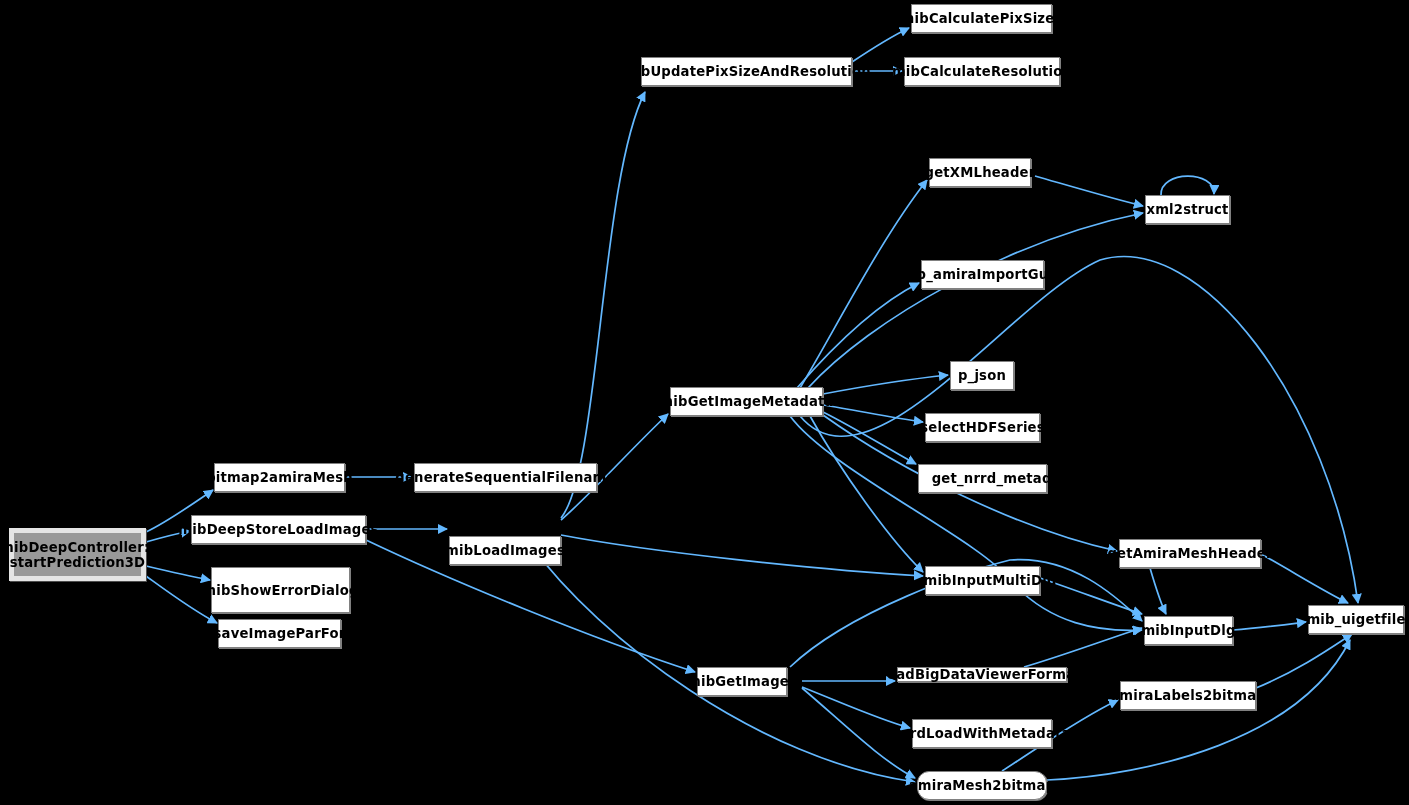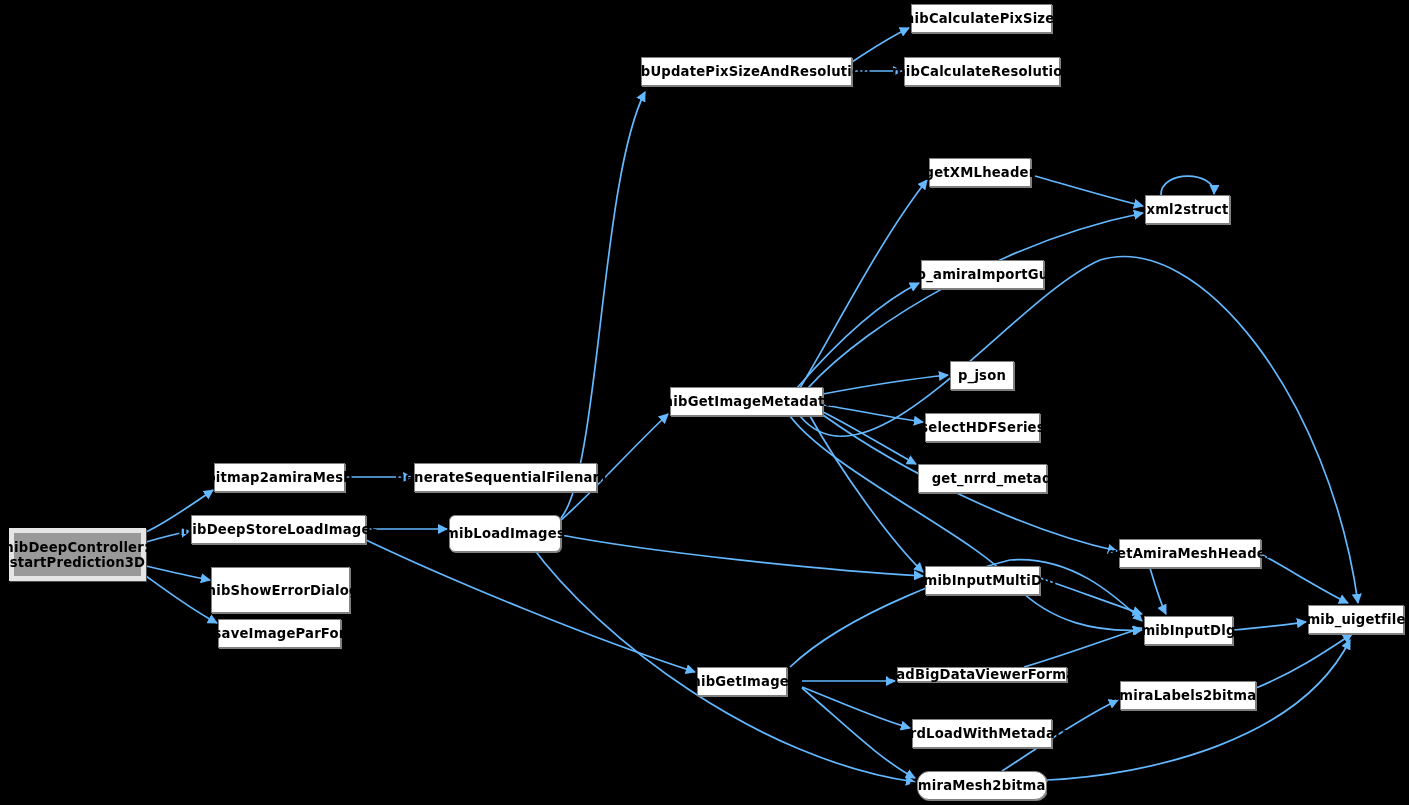--- a/index.html
+++ b/index.html
@@ -64,21 +64,21 @@
       </g>
   </svg>
   <div id="node-layer">
       <div class="node root" style="left: 9px; top: 528px; width: 137px; height: 53px;"><span>mibDeepController::
 startPrediction3D</span></div>
       <div class="node" style="left: 214px; top: 463px; width: 131px; height: 29px;"><span>bitmap2amiraMesh</span></div>
       <div class="node" style="left: 191px; top: 515px; width: 175px; height: 29px;"><span>mibDeepStoreLoadImages</span></div>
       <div class="node" style="left: 211px; top: 567px; width: 139px; height: 46px;"><span>mibShowErrorDialog</span></div>
       <div class="node" style="left: 218px; top: 619px; width: 123px; height: 29px;"><span>saveImageParFor</span></div>
       <div class="node" style="left: 414px; top: 463px; width: 183px; height: 29px;"><span>generateSequentialFilename</span></div>
-      <div class="node" style="left: 449px; top: 515px; width: 112px; height: 37px; border-radius: 6px;"><span>mibLoadImages</span></div>
+      <div class="node" style="left: 449px; top: 536px; width: 112px; height: 29px;"><span>mibLoadImages</span></div>
       <div class="node" style="left: 641px; top: 57px; width: 211px; height: 29px;"><span>mibUpdatePixSizeAndResolution</span></div>
       <div class="node" style="left: 911px; top: 4px; width: 141px; height: 29px;"><span>mibCalculatePixSizes</span></div>
       <div class="node" style="left: 904px; top: 57px; width: 156px; height: 29px;"><span>mibCalculateResolution</span></div>
       <div class="node" style="left: 929px; top: 158px; width: 102px; height: 29px;"><span>getXMLheader</span></div>
       <div class="node" style="left: 1145px; top: 195px; width: 85px; height: 29px;"><span>xml2struct</span></div>
       <div class="node" style="left: 921px; top: 260px; width: 123px; height: 29px;"><span>ib_amiraImportGui</span></div>
       <div class="node" style="left: 950px; top: 361px; width: 64px; height: 29px;"><span>p_json</span></div>
       <div class="node" style="left: 670px; top: 387px; width: 153px; height: 29px;"><span>mibGetImageMetadata</span></div>
       <div class="node" style="left: 925px; top: 413px; width: 115px; height: 29px;"><span>selectHDFSeries</span></div>
       <div class="node" style="left: 918px; top: 464px; width: 129px; height: 29px; padding-left: 43px;"><span>get_nrrd_metadata</span></div>

